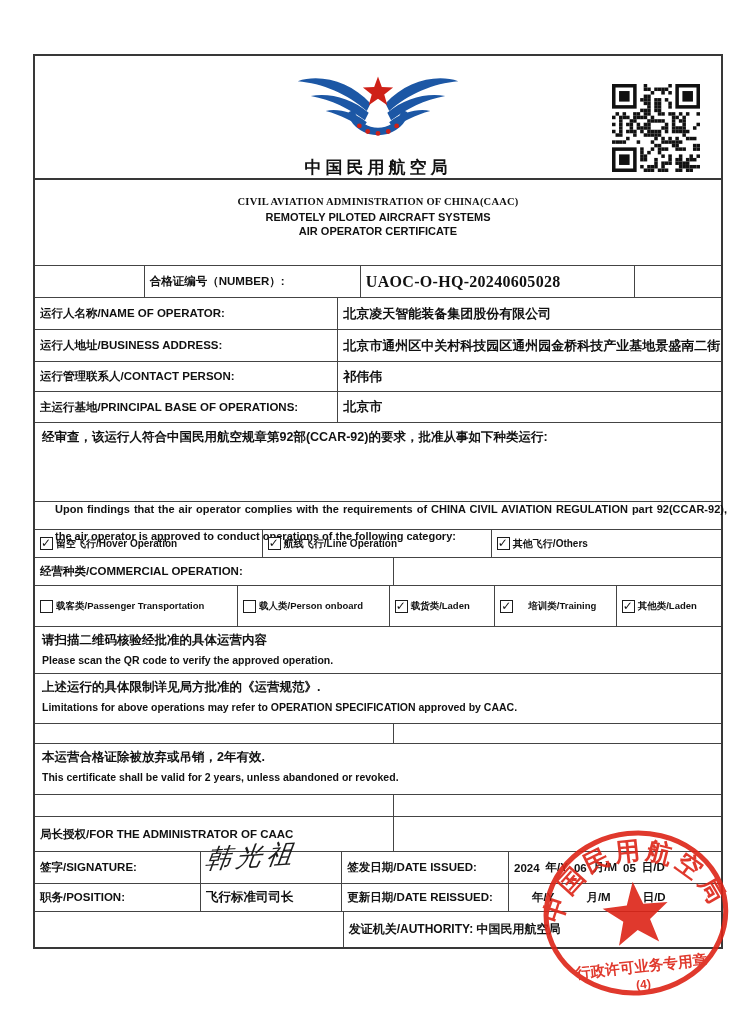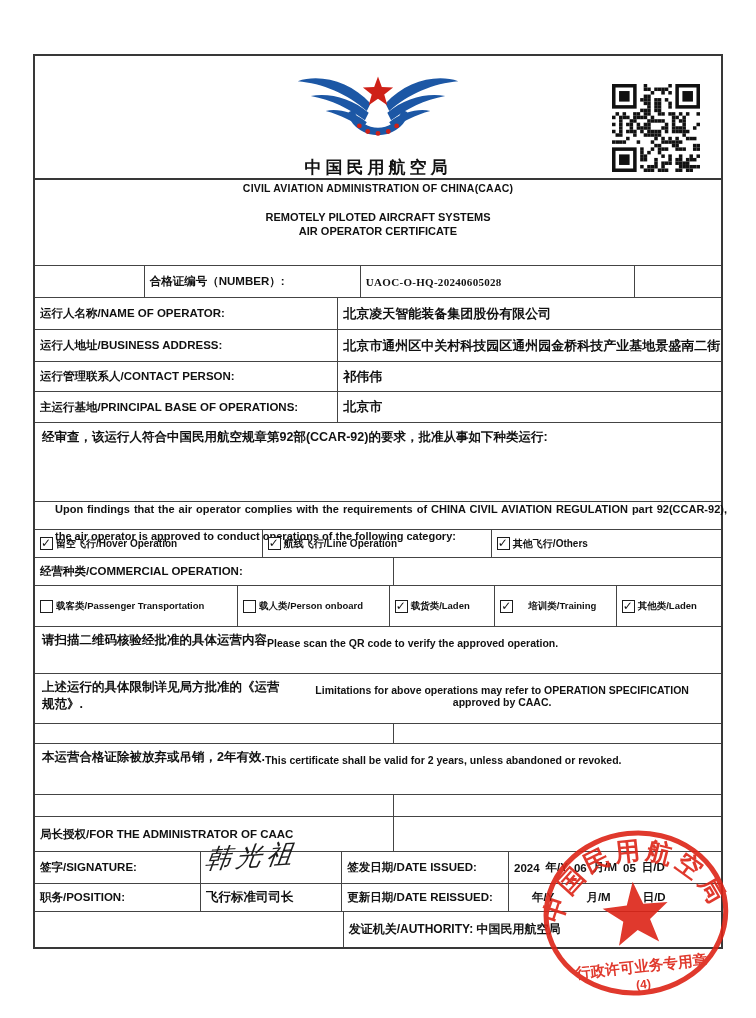--- a/index.html
+++ b/index.html
@@ -14,49 +14,49 @@
   .row{display:flex;border-bottom:1px solid #444;box-sizing:border-box;width:100%;}
   .row:last-child{border-bottom:none;}
   .cell{box-sizing:border-box;display:flex;align-items:center;padding:0 5px;overflow:hidden;}
   .cell.rb{border-right:1px solid #444;}
   .lbl{font-size:11.5px;font-weight:700;letter-spacing:0;}
   .val{font-size:13px;font-weight:700;white-space:nowrap;}
   
   .hdr{height:124px;position:relative;flex-direction:column;align-items:center;justify-content:flex-start;border-bottom:2px solid #383838;}
   .logo-wrap{margin-top:12px;line-height:0;}
   .org-cn{font-size:17px;letter-spacing:4px;font-weight:600;margin-top:2px;}
-  .org-en{font-size:10.5px;font-weight:700;margin-top:3px;letter-spacing:.2px;}
+  .org-en{font-size:10.5px;font-weight:700;margin-top:17px;letter-spacing:.2px;font-family:Liberation Serif, serif;}
   .qr-box{position:absolute;right:21px;top:28px;width:88px;height:88px;}
   
   .title-row{height:86px;flex-direction:column;align-items:center;justify-content:center;}
   .title-cn{font-size:20px;font-weight:600;letter-spacing:2px;}
   .title-en{font-size:11px;font-weight:700;margin-top:3px;line-height:14px;text-align:center;}
   
   .h32{height:32px;} .h31{height:31px;} .h30{height:30px;} .h28{height:28px;}
   .h41{height:41px;} .h35{height:35px;} .h20{height:20px;} .h22{height:22px;}
   
   .n1{width:16%;} .n2{width:31.5%;} .n3{width:40%;} .n4{width:12.5%;}
-  .numval{font-size:11px;font-weight:600;font-family:"Liberation Serif","DejaVu Serif",serif;letter-spacing:.3px;}
+  .numval{font-size:16px;font-weight:600;font-family:"Liberation Serif","DejaVu Serif",serif;letter-spacing:.3px;}
   
   .i1{width:44.2%;} .i2{width:55.8%;}
   
   .para{height:79px;flex-direction:column;align-items:flex-start;justify-content:flex-start;padding:6px 7px 0 7px;box-sizing:border-box;gap:48px;}
   .para-cn{font-size:12.5px;font-weight:600;}
   .para-en{font-size:11px;font-weight:600;text-align:justify;line-height:27px;margin-top:2px;width:100%;margin-left:13px;}
   
   .s1{width:52.3%;} .s2{width:47.7%;}
   
   .t1{width:33.2%;} .t2{width:33.4%;} .t3{width:33.4%;}
   .k1{width:29.6%;} .k2{width:22.1%;} .k3{width:15.4%;} .k4{width:17.7%;gap:12px;} .k5{width:15.2%;}
   .cb-lbl{font-size:10px;font-weight:700;white-space:nowrap;}
   .cb2 .cb-lbl{font-size:9.5px;}
   .box{width:11px;height:11px;border:1.5px solid #1d1d1d;display:inline-block;margin-right:3px;flex:0 0 auto;position:relative;background:#fff;}
   .box.checked::before{content:"\2713";position:absolute;left:0px;top:-2px;font-size:12px;font-weight:700;color:#111;}
   
-  .note{flex-direction:row;align-items:flex-start;justify-content:flex-start;padding:5px 7px;box-sizing:border-box;}
+  .note{flex-direction:column;align-items:flex-start;justify-content:flex-start;padding:5px 7px;box-sizing:border-box;}
   .note-cn{font-size:12.5px;font-weight:700;}
   .note-en{font-size:10.5px;font-weight:600;margin-top:5px;text-align:center;}
   .h47{height:47px;} .h50{height:50px;} .h51{height:51px;}
   
   .g1{width:24.2%;} .g2{width:20.6%;} .g3{width:24.3%;} .g4{width:30.9%;}
   .a1{width:45%;} .a2{width:55%;}
   .sigcell{position:relative;overflow:visible;}
   .signame{
     position:absolute;left:4px;top:-13px;font-size:26px;font-weight:400;
     font-style:italic;letter-spacing:5px;color:#1c1c1c;

